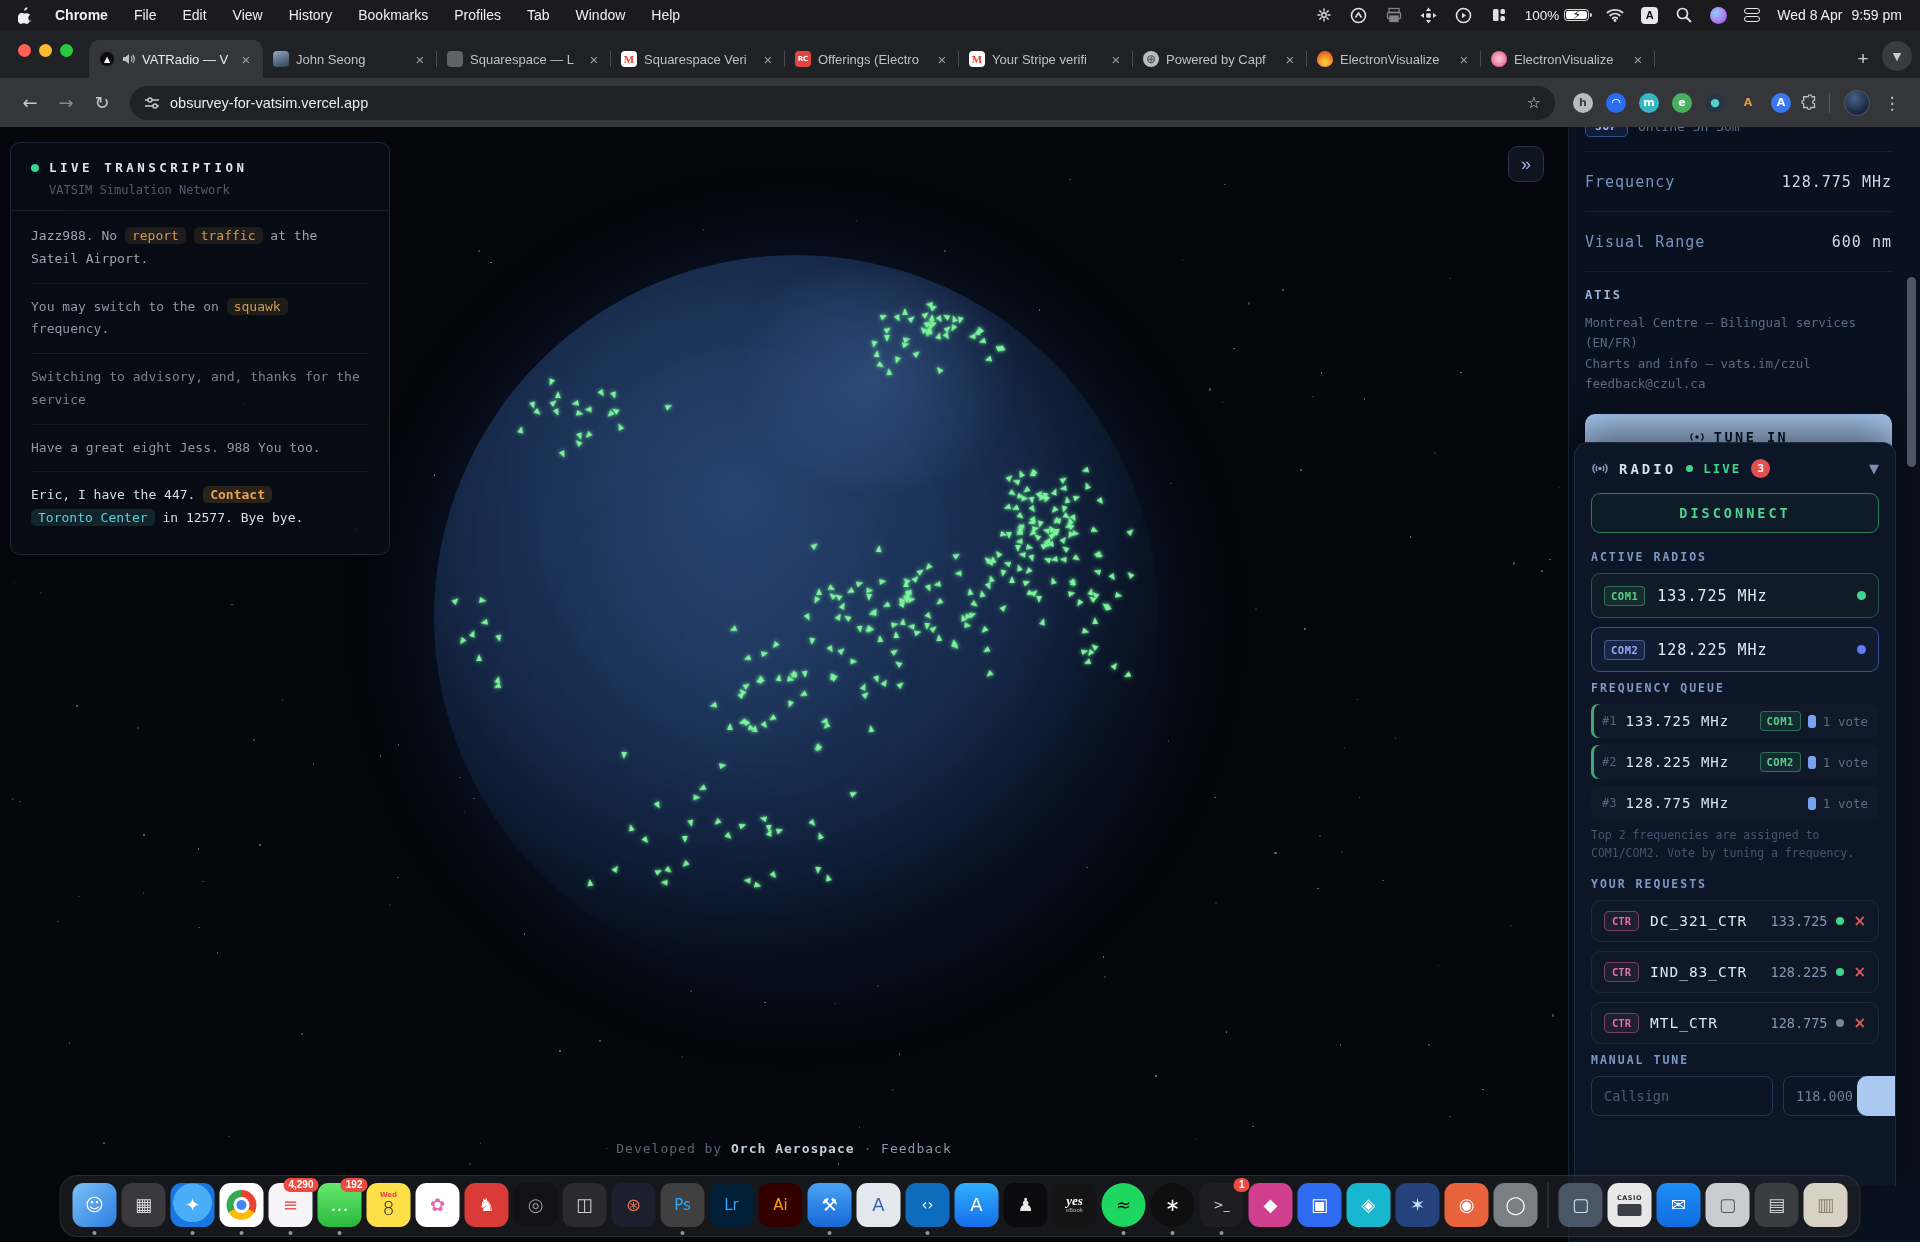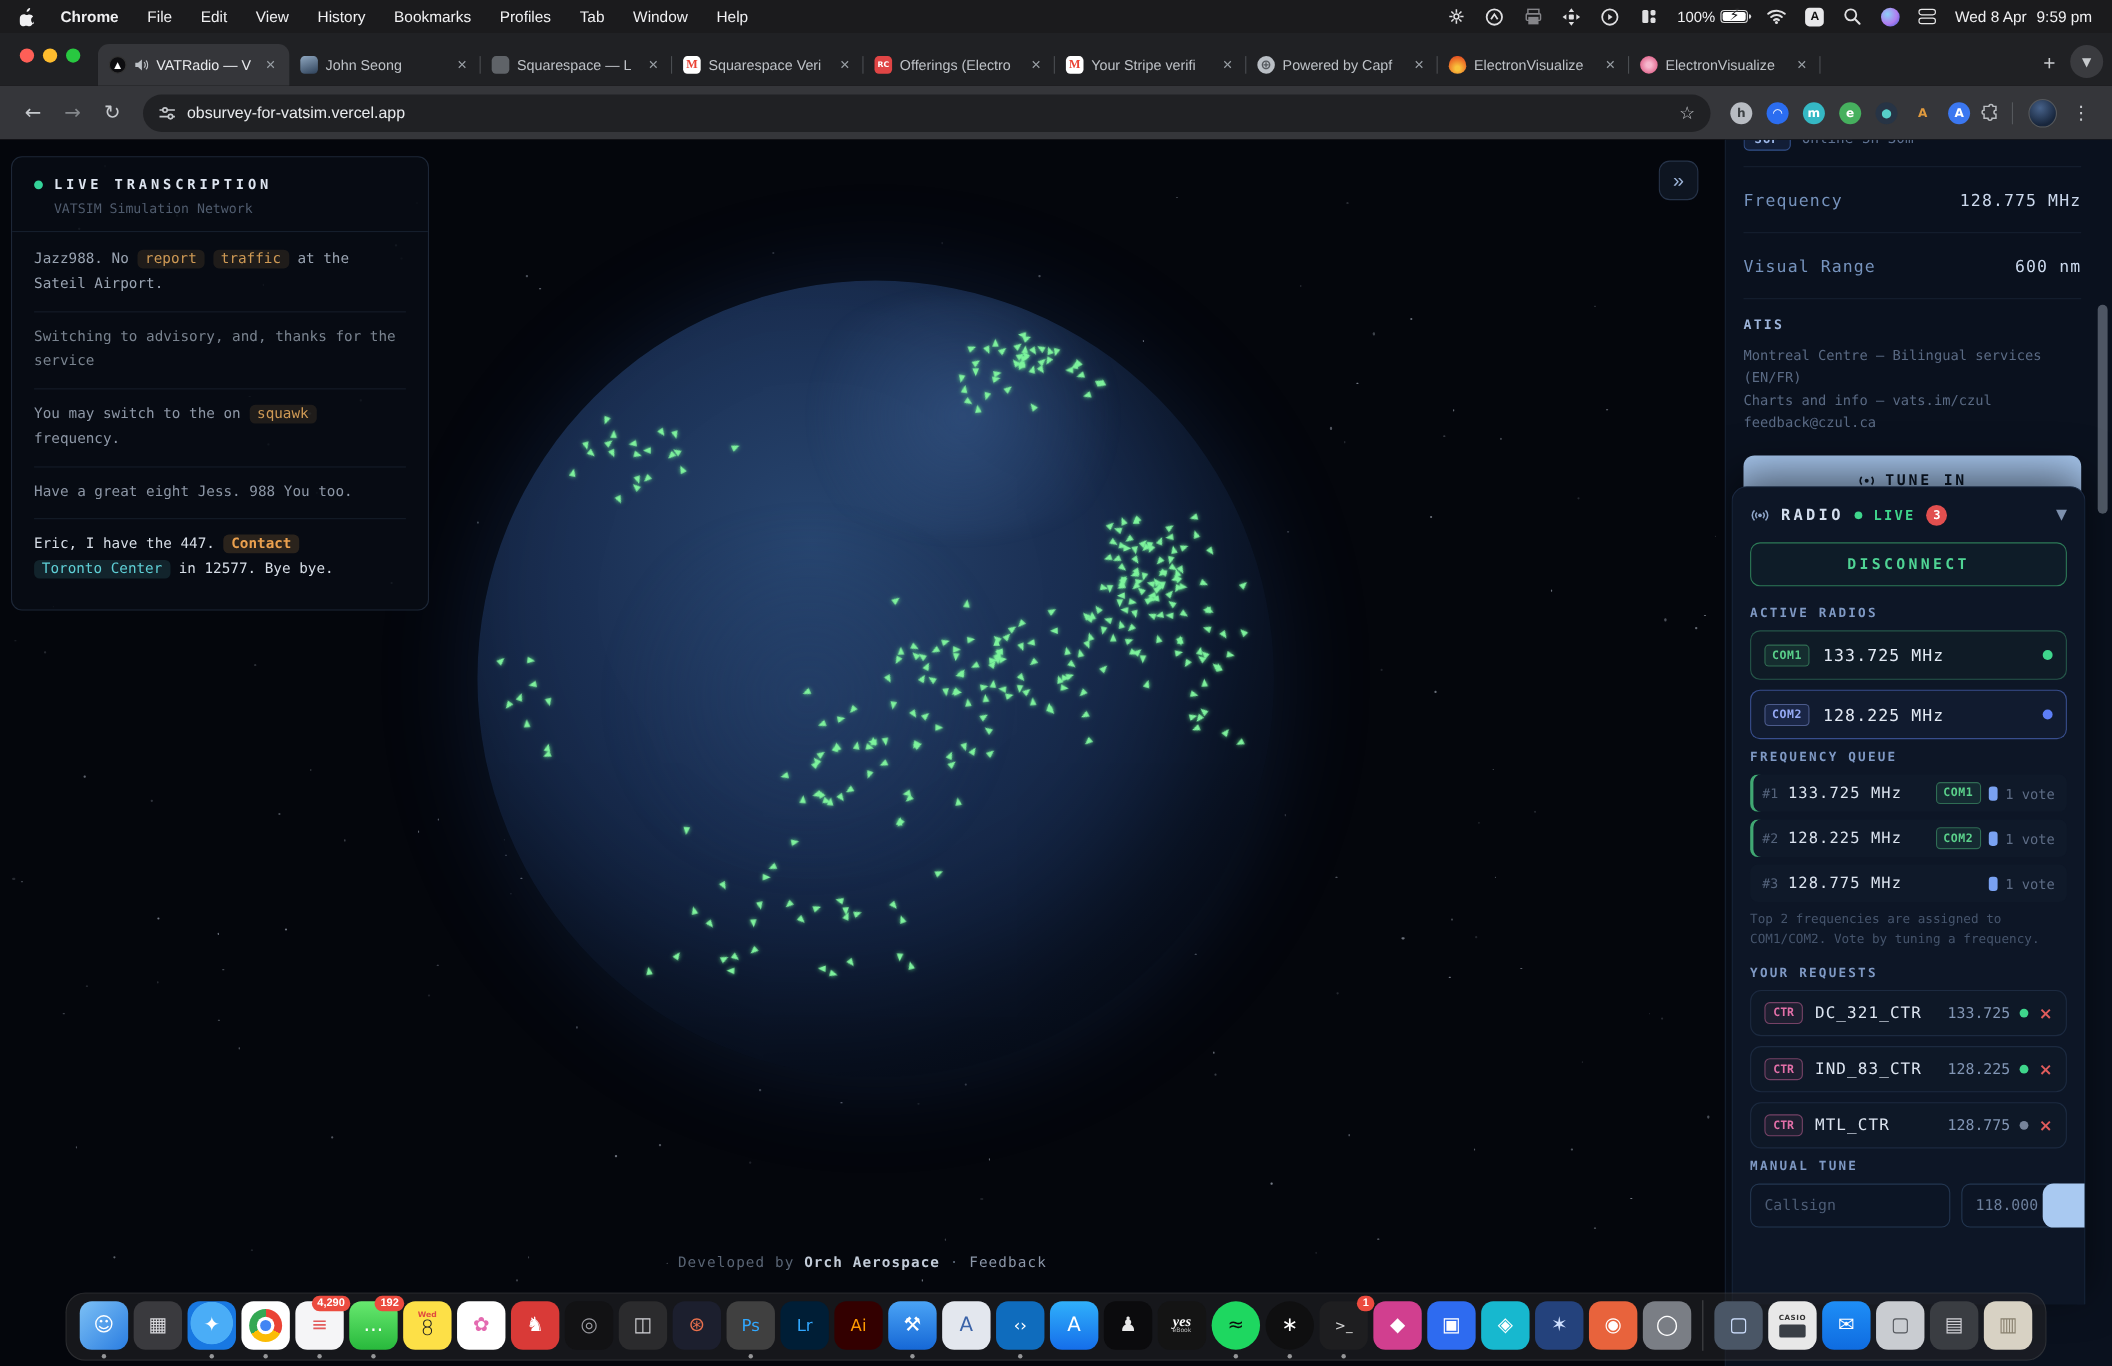--- a/index.html
+++ b/index.html
@@ -898,22 +898,22 @@
         <div class="transcript">
           <div class="tr-head">
             <div class="tr-title">
               <span class="dot"></span>
               <span>LIVE TRANSCRIPTION</span>
             </div>
             <div class="tr-sub">VATSIM Simulation Network</div>
           </div>
           <div class="tr-msgs" id="messages">
               <div class="msg" style="color: rgb(154, 164, 178);"><span>Jazz988. No </span><span class="pill amber">report</span><span> </span><span class="pill amber">traffic</span><span> at the Sateil Airport.</span></div>
+              <div class="msg" style="color: rgb(141, 151, 166);"><span>You may switch to the on </span><span class="pill amber">squawk</span><span> frequency.</span></div>
               <div class="msg" style="color: rgb(121, 131, 143);"><span>Switching to advisory, and, thanks for the service</span></div>
-              <div class="msg" style="color: rgb(141, 151, 166);"><span>You may switch to the on </span><span class="pill amber">squawk</span><span> frequency.</span></div>
               <div class="msg" style="color: rgb(141, 151, 166);"><span>Have a great eight Jess. 988 You too.</span></div>
               <div class="msg" style="color: rgb(214, 221, 230);"><span>Eric, I have the 447. </span><span class="pill strong">Contact</span><span> </span><span class="pill teal">Toronto Center</span><span> in 12577. Bye bye.</span></div>
             </div>
         </div>
 
         <button class="expand-btn">»</button>
 
         <div class="page-footer">
           <span>Developed by</span>
           <span class="fbrand">Orch Aerospace</span>

